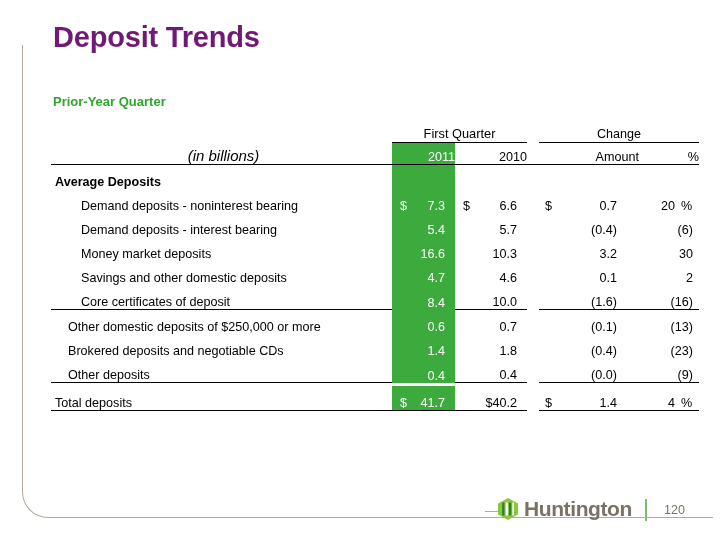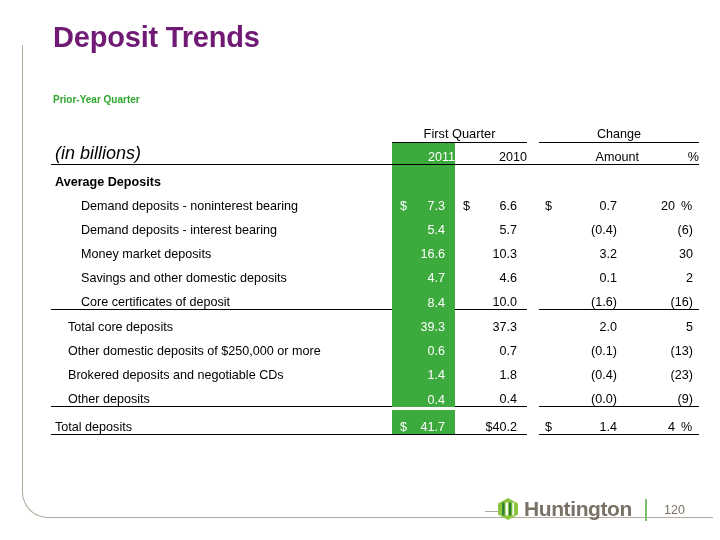--- a/index.html
+++ b/index.html
@@ -36,21 +36,21 @@
     top: 21px;
     font-size: 29px;
     font-weight: bold;
     color: #701a75;
     letter-spacing: -0.2px;
   }
   #slide-subtitle {
     position: absolute;
     left: 53px;
     top: 94px;
-    font-size: 10px;
+    font-size: 13px;
     font-weight: bold;
     color: #2ea62e;
   }
 
   
   #table-wrap {
     position: absolute;
     left: 51px;
     top: 122px;
     width: 648px;
@@ -87,22 +87,22 @@
   .hdr-group.light { font-weight: normal; font-size: 12.6px; }
   .rule-below { border-bottom: 1.6px solid #000; }
 
   .hdr-sub {
     height: 21px;
     text-align: right;
     font-size: 12.6px;
   }
   .hdr-units {
     font-style: italic;
-    text-align: left;
-    font-size: 18px;
+    text-align: center;
+    font-size: 15px;
     padding-left: 4px !important;
   }
   .hdr-2011 {
     background: #3caa3c;
     color: #ffffff;
     font-size: 12.6px;
   }
   tr.row-thinline  > td { border-bottom: 1.1px solid #000; }
 
   
@@ -272,28 +272,20 @@
 
       <tr class="drow sep-core">
         <td class="lbl ind underline-blk">Core certificates of deposit</td>
         <td class="green numcell"><span class="cur"></span><span>8.4</span></td>
         <td class="numcell underline-blk"><span class="cur"></span><span>10.0</span></td>
         <td></td>
         <td class="amt underline-blk"><span class="cur"></span><span>(1.6)</span></td>
         <td class="pct underline-blk"><span class="sign"></span><span>(16)</span></td>
       </tr>
 
-      <tr class="drow">
-        <td class="lbl ind2">Total core deposits</td>
-        <td class="green numcell"><span class="cur"></span><span>39.3</span></td>
-        <td class="numcell"><span class="cur"></span><span>37.3</span></td>
-        <td></td>
-        <td class="amt"><span class="cur"></span><span>2.0</span></td>
-        <td class="pct"><span class="sign"></span><span>5</span></td>
-      </tr>
 
       <tr class="drow">
         <td class="lbl ind2">Other domestic deposits of $250,000 or more</td>
         <td class="green numcell"><span class="cur"></span><span>0.6</span></td>
         <td class="numcell"><span class="cur"></span><span>0.7</span></td>
         <td></td>
         <td class="amt"><span class="cur"></span><span>(0.1)</span></td>
         <td class="pct"><span class="sign"></span><span>(13)</span></td>
       </tr>
 

